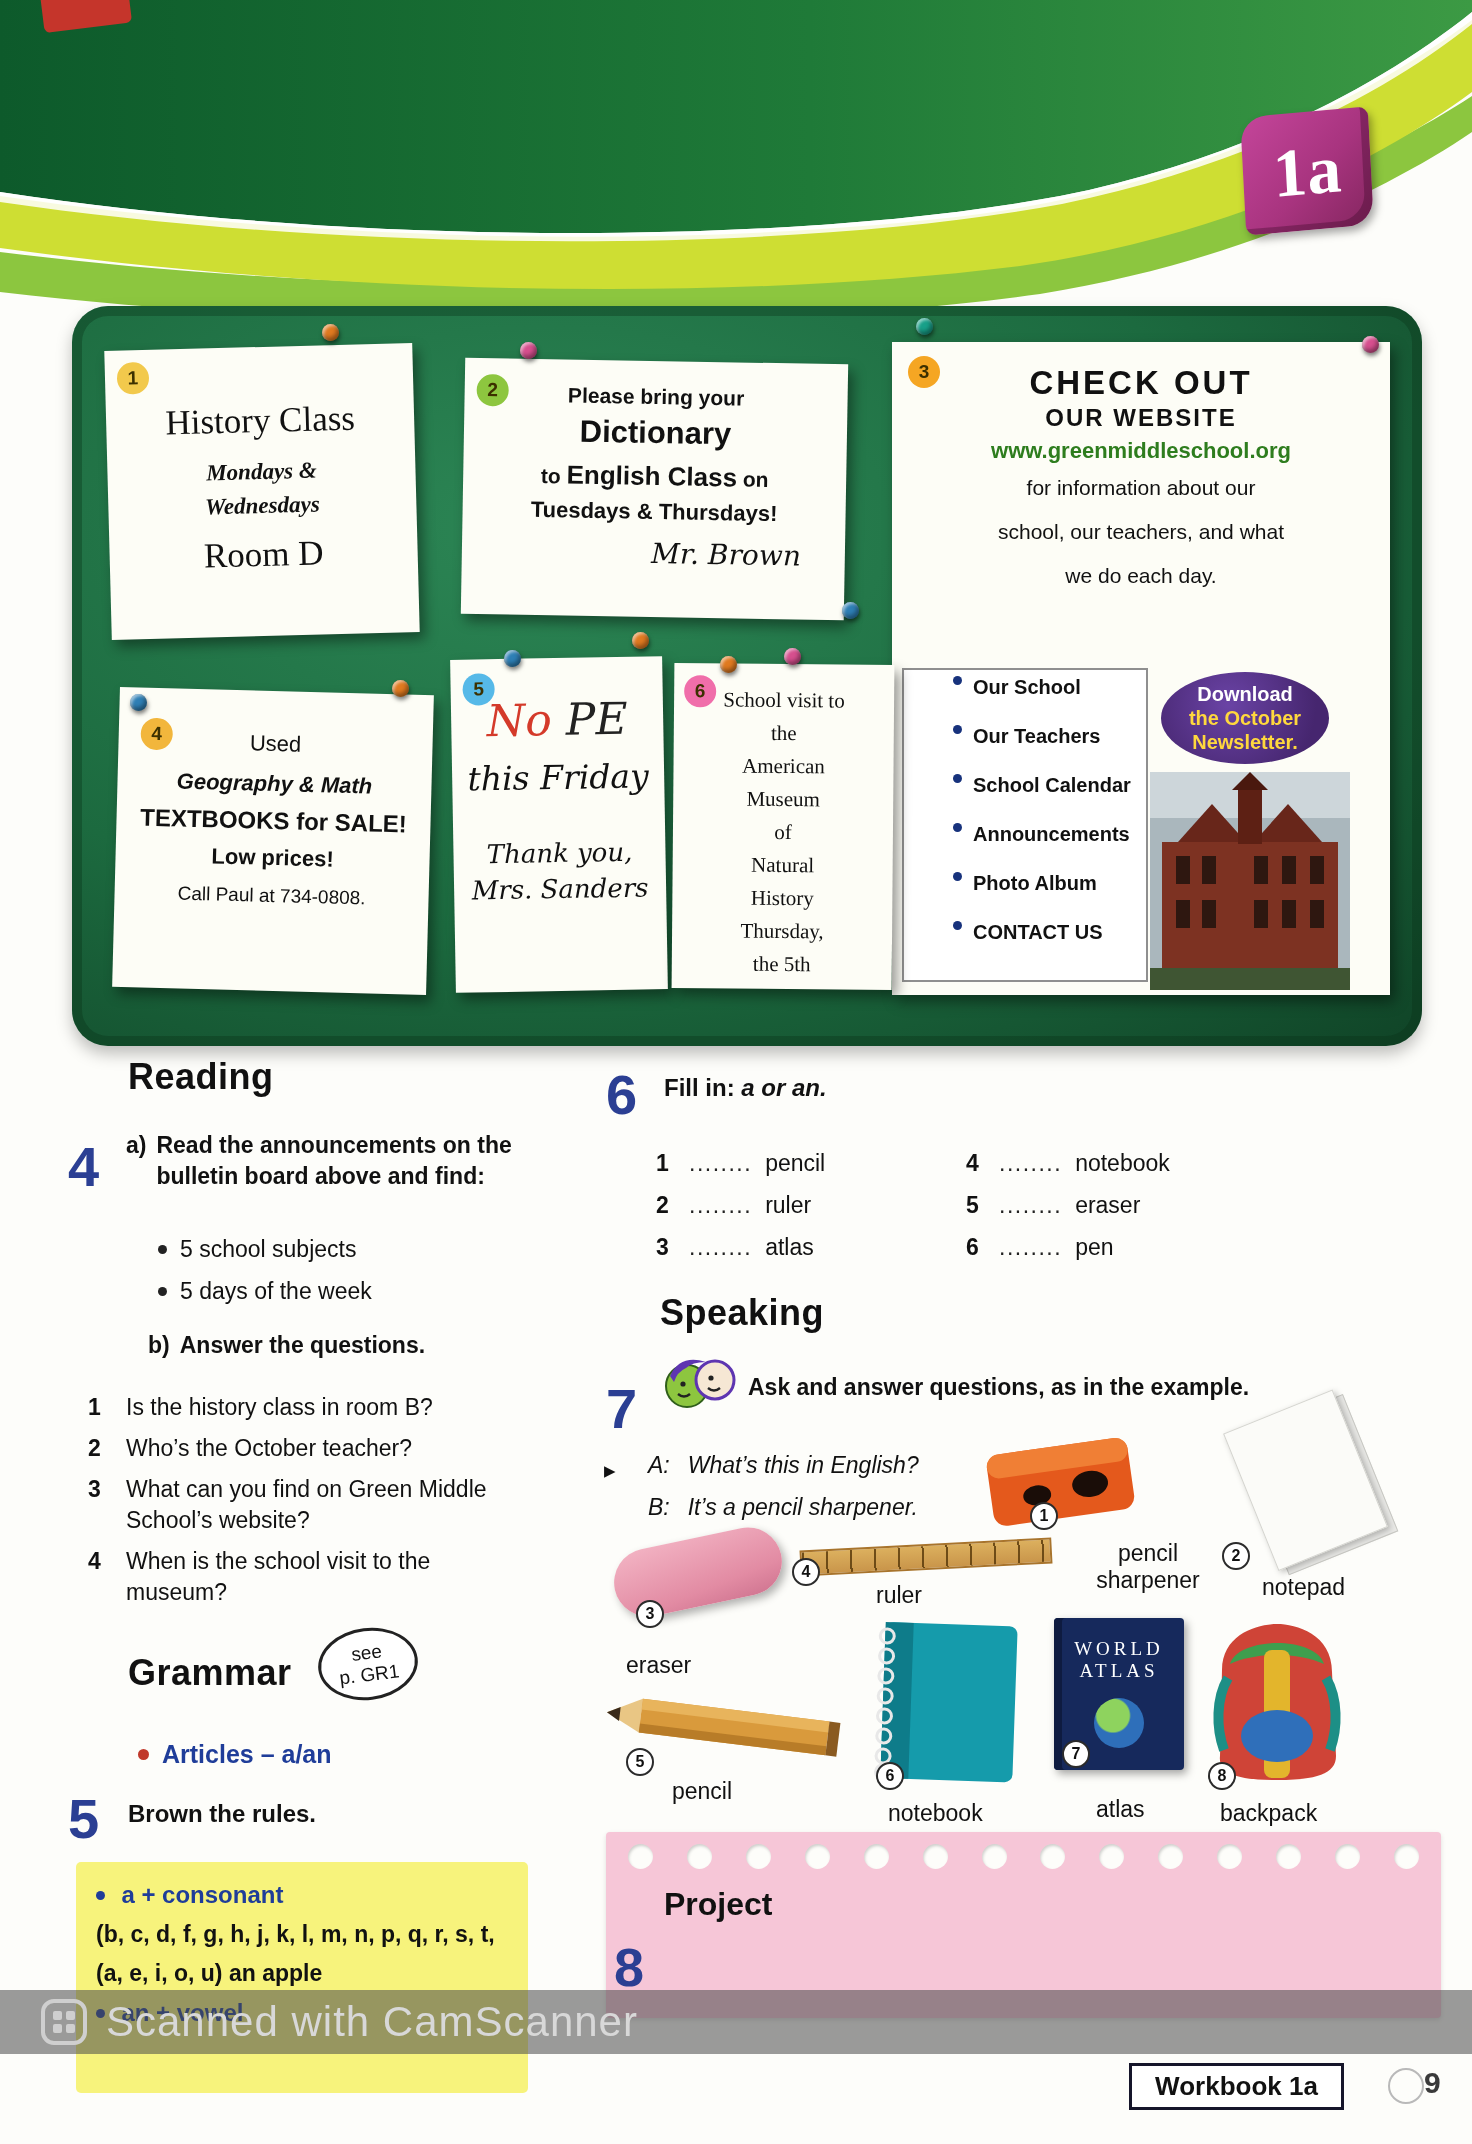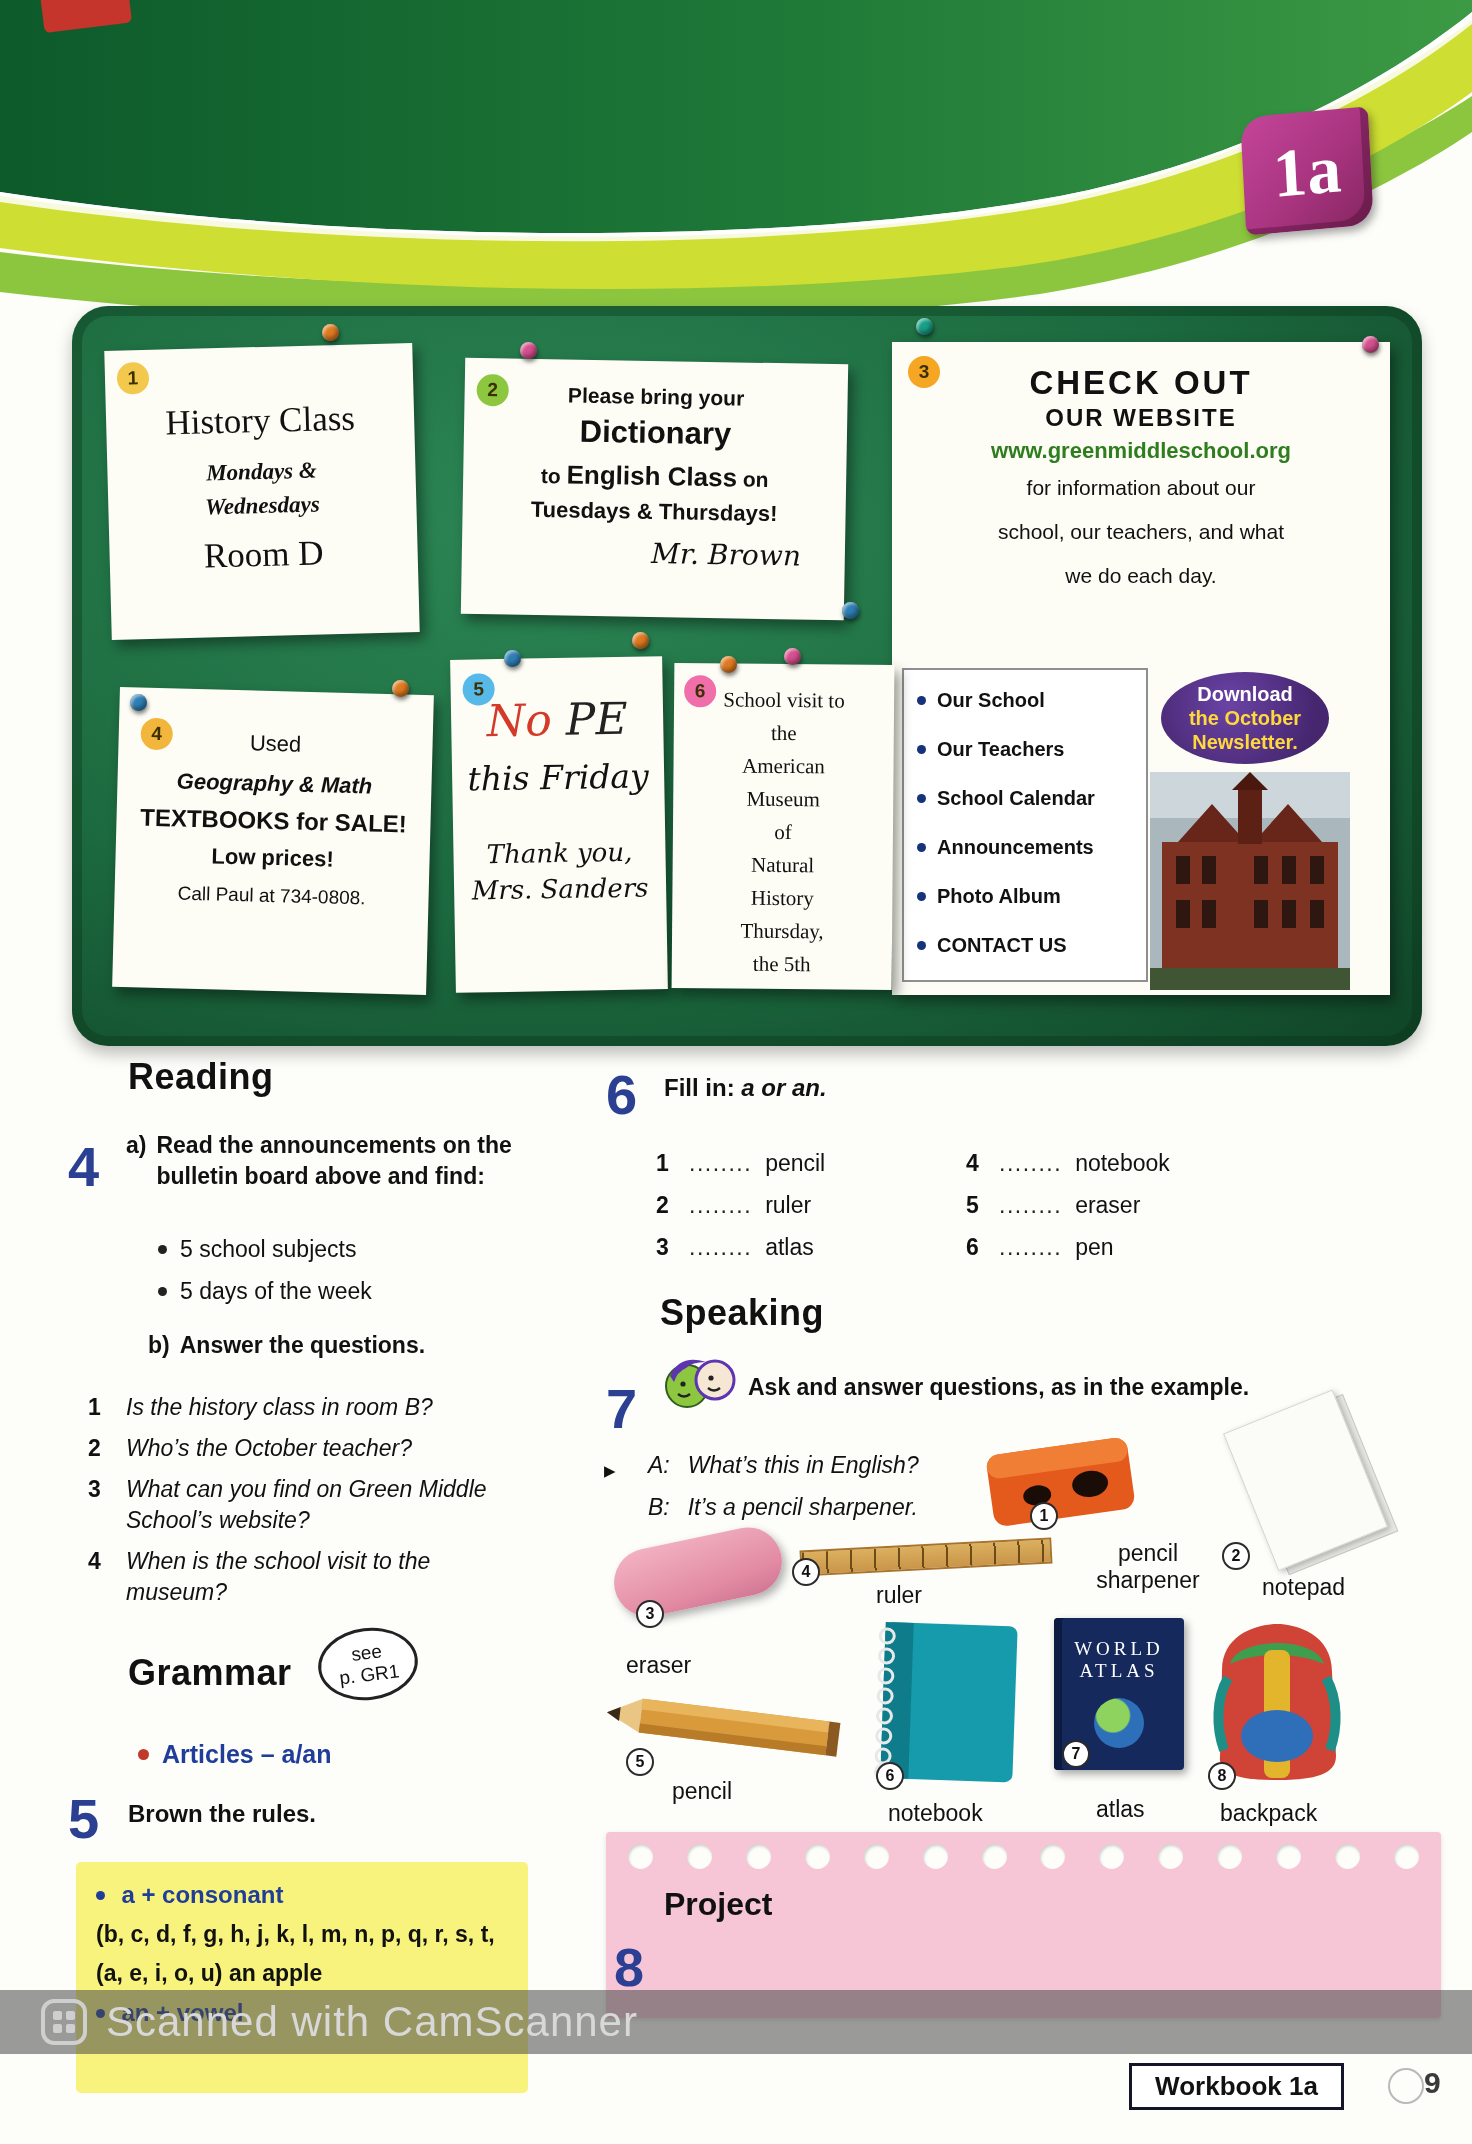--- a/index.html
+++ b/index.html
@@ -25,33 +25,33 @@
     background:radial-gradient(ellipse at 35% 30%,#2c8655 0%,#1c6a3f 55%,#104427 100%);
     box-shadow:inset 0 0 0 10px rgba(8,48,24,.35),0 8px 16px rgba(0,0,0,.25);}
   .note{position:absolute;background:#fdfdf6;box-shadow:5px 7px 13px rgba(0,0,0,.42);}
   .badge{position:absolute;width:32px;height:32px;border-radius:50%;display:flex;align-items:center;
     justify-content:center;font-weight:bold;font-size:19px;color:#3c3000;}
   .pin{position:absolute;width:17px;height:17px;border-radius:50%;z-index:4;
     box-shadow:1px 3px 4px rgba(0,0,0,.5),inset -2px -3px 4px rgba(0,0,0,.4),inset 2px 2px 3px rgba(255,255,255,.55);}
 
   .menu-box{position:absolute;left:10px;top:326px;width:246px;height:314px;background:#fff;
     border:2px solid #8f8f8f;padding-top:6px;}
-  .menu-item{display:flex;align-items:center;gap:11px;height:49px;padding-left:13px;}
+  .menu-item{display:flex;align-items:flex-start;gap:11px;height:49px;padding-left:13px;margin-left:36px;}
   .menu-dot{width:9px;height:9px;border-radius:50%;background:#17327c;flex:none;}
   .menu-label{font-weight:bold;font-size:20px;}
   .newsletter{position:absolute;left:269px;top:330px;width:168px;height:92px;border-radius:50%;
     background:radial-gradient(circle at 40% 35%,#6a43a5,#46266f 75%);display:flex;flex-direction:column;
     align-items:center;justify-content:center;line-height:24px;}
 
   .exnum{position:absolute;color:#2b3f93;font-size:56px;font-weight:bold;}
   .h1{position:absolute;font-size:36px;font-weight:bold;letter-spacing:.5px;}
   .instr{font-size:23px;font-weight:bold;line-height:31px;}
   .q-row{display:flex;gap:16px;margin-bottom:10px;font-size:23px;line-height:31px;}
   .q-num{font-weight:bold;width:22px;flex:none;}
-  .q-text{width:386px;font-style:italic;}
+  .q-text{width:386px;}
   .bullet-row{position:absolute;display:flex;gap:13px;font-size:23px;align-items:center;}
   .dot{width:9px;height:9px;border-radius:50%;background:#222;flex:none;}
 
   .fill-row{position:absolute;display:flex;gap:13px;font-size:23px;align-items:baseline;}
   .qn{font-weight:bold;width:20px;}
   .dots{letter-spacing:1.5px;color:#222;}
 
   .circle-num{position:absolute;width:28px;height:28px;border:2px solid #2b2b2b;border-radius:50%;
     background:#fff;display:flex;align-items:center;justify-content:center;font-size:16px;
     font-weight:bold;z-index:7;}

